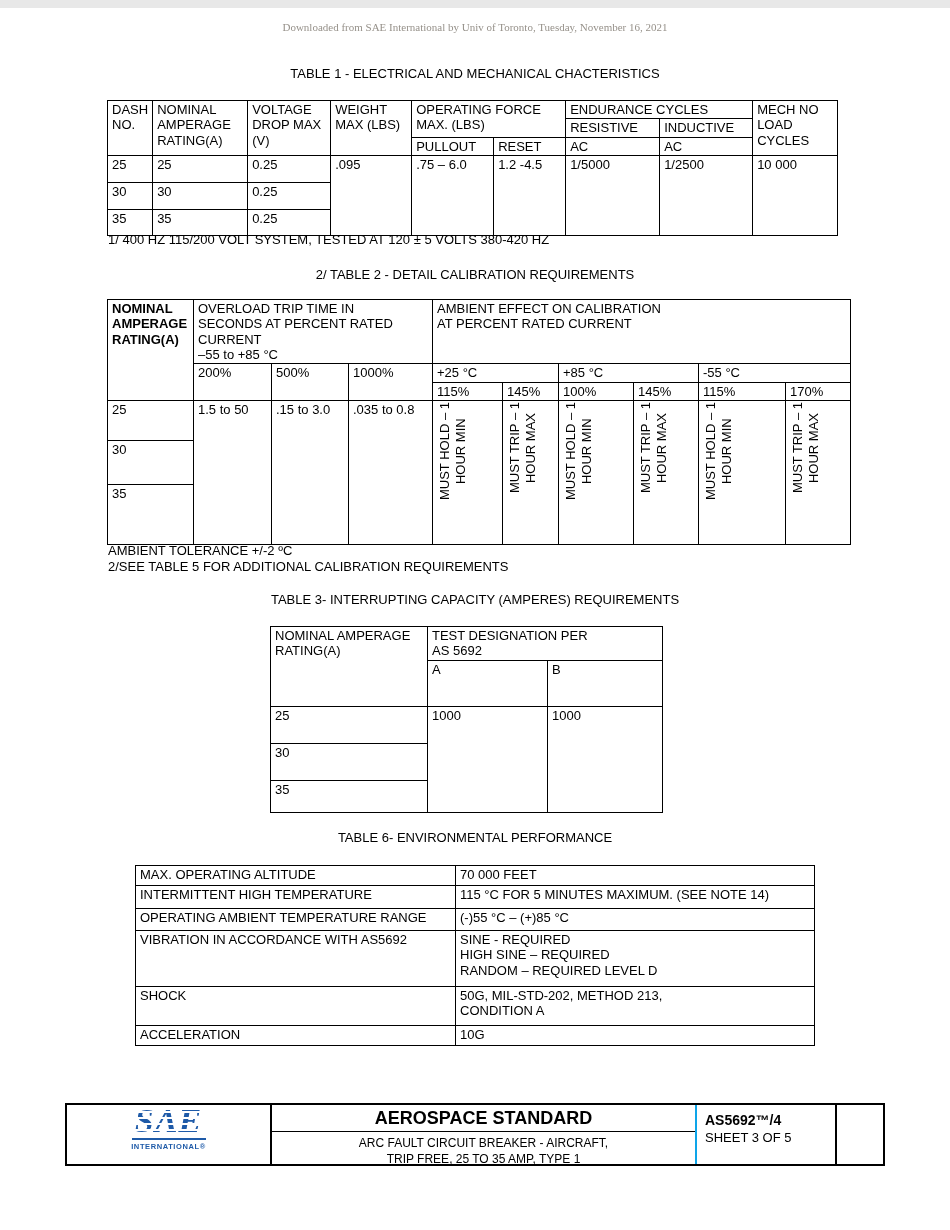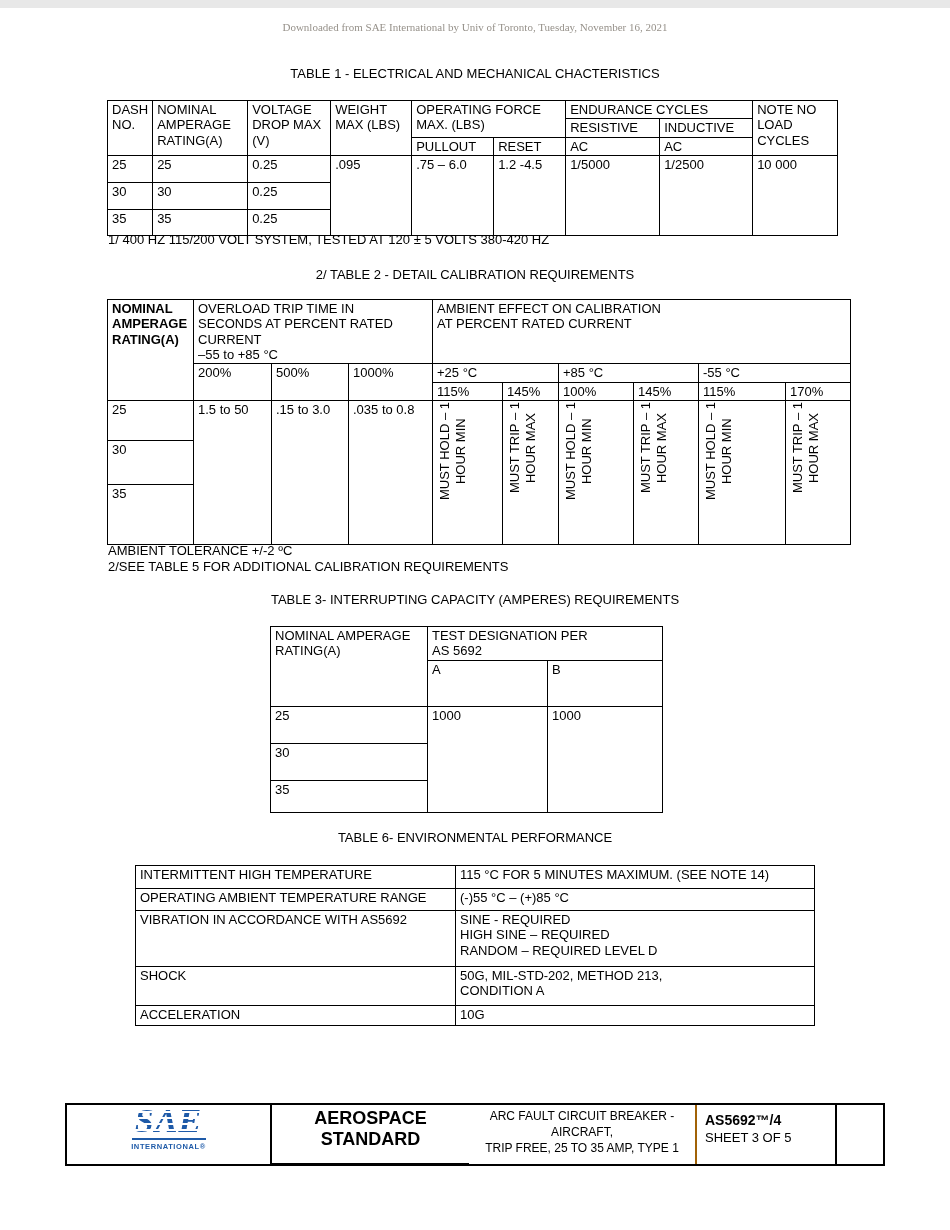--- a/index.html
+++ b/index.html
@@ -43,21 +43,21 @@
   .footer { position:absolute; left:65px; top:1095px; width:820px; height:63px;
     border:2px solid #000; display:flex; }
   .f-logo { width:205px; border-right:2px solid #000; display:flex; flex-direction:column;
     align-items:center; justify-content:flex-start; }
   .sae-text { position:relative; display:inline-block; font-family:"Liberation Serif","DejaVu Serif",serif;
     font-style:italic; font-weight:bold; font-size:34px; line-height:0.95; color:#1e5aa8; letter-spacing:1px; }
   .sae-text::after { content:""; position:absolute; left:-2px; right:-2px; top:2px; bottom:2px;
     background:repeating-linear-gradient(to bottom, rgba(255,255,255,0) 0 4px, #fff 4px 6px); }
   .sae-bar { width:74px; height:2px; background:#1e5aa8; margin-top:1px; }
   .sae-sub { font-size:7.5px; font-weight:bold; color:#1e5aa8; letter-spacing:0.6px; margin-top:2px; }
-  .f-mid { width:425px; border-right:2px solid #a16207; display:flex; flex-direction:row; }
+  .f-mid { width:425px; border-right:2px solid #0ea5e9; display:flex; flex-direction:column; }
   .f-doctype { text-align:center; font-weight:bold; font-size:18px; padding:3px 0 2px;
     border-bottom:1px solid #000; }
   .f-subtitle { text-align:center; font-size:12px; line-height:1.35; padding-top:3px; white-space:pre-line; }
   .f-right { width:140px; border-right:2px solid #000; padding:7px 8px; }
   .f-num { font-weight:bold; font-size:14px; }
   .f-sheet { font-size:13px; margin-top:2px; }
   .f-edge { flex:1; }
 </style>
 </head>
 <body>
@@ -80,21 +80,21 @@
       <col style="width:85px">
     </colgroup>
     <tbody>
         <tr style="height:16px">
       <td rowspan="3">DASH NO.</td>
       <td rowspan="3">NOMINAL AMPERAGE RATING(A)</td>
       <td rowspan="3">VOLTAGE DROP MAX (V)</td>
       <td rowspan="3">WEIGHT MAX (LBS)</td>
       <td colspan="2" rowspan="2">OPERATING FORCE MAX. (LBS)</td>
       <td colspan="2">ENDURANCE CYCLES</td>
-      <td rowspan="3">NOTE NO LOAD CYCLES</td>
+      <td rowspan="3">MECH NO LOAD CYCLES</td>
     </tr>
     <tr style="height:15px">
       <td>RESISTIVE</td>
       <td>INDUCTIVE</td>
     </tr>
     <tr style="height:16px">
       <td>PULLOUT</td>
       <td>RESET</td>
       <td class="ctr">AC</td>
       <td class="ctr">AC</td>
@@ -224,20 +224,24 @@
   </tbody>
     </table>
 
   <div class="tbl-title t4-title">TABLE 6- ENVIRONMENTAL PERFORMANCE</div>
   <table class="tbl table4">
     <colgroup>
       <col style="width:320px">
         <col style="width:359px">
     </colgroup>
     <tbody>
+        <tr style="height:20px">
+      <td class="ctr">MAX. OPERATING ALTITUDE</td>
+      <td class="ctr">70 000 FEET</td>
+    </tr>
     <tr style="height:23px">
       <td class="ctr">INTERMITTENT HIGH TEMPERATURE</td>
       <td class="ctr">115 °C FOR 5 MINUTES MAXIMUM. (SEE NOTE 14)</td>
     </tr>
     <tr style="height:22px">
       <td class="ctr">OPERATING AMBIENT TEMPERATURE RANGE</td>
       <td class="ctr">(-)55 °C – (+)85 °C</td>
     </tr>
     <tr style="height:56px">
       <td class="ctr">VIBRATION IN ACCORDANCE WITH AS5692</td>

